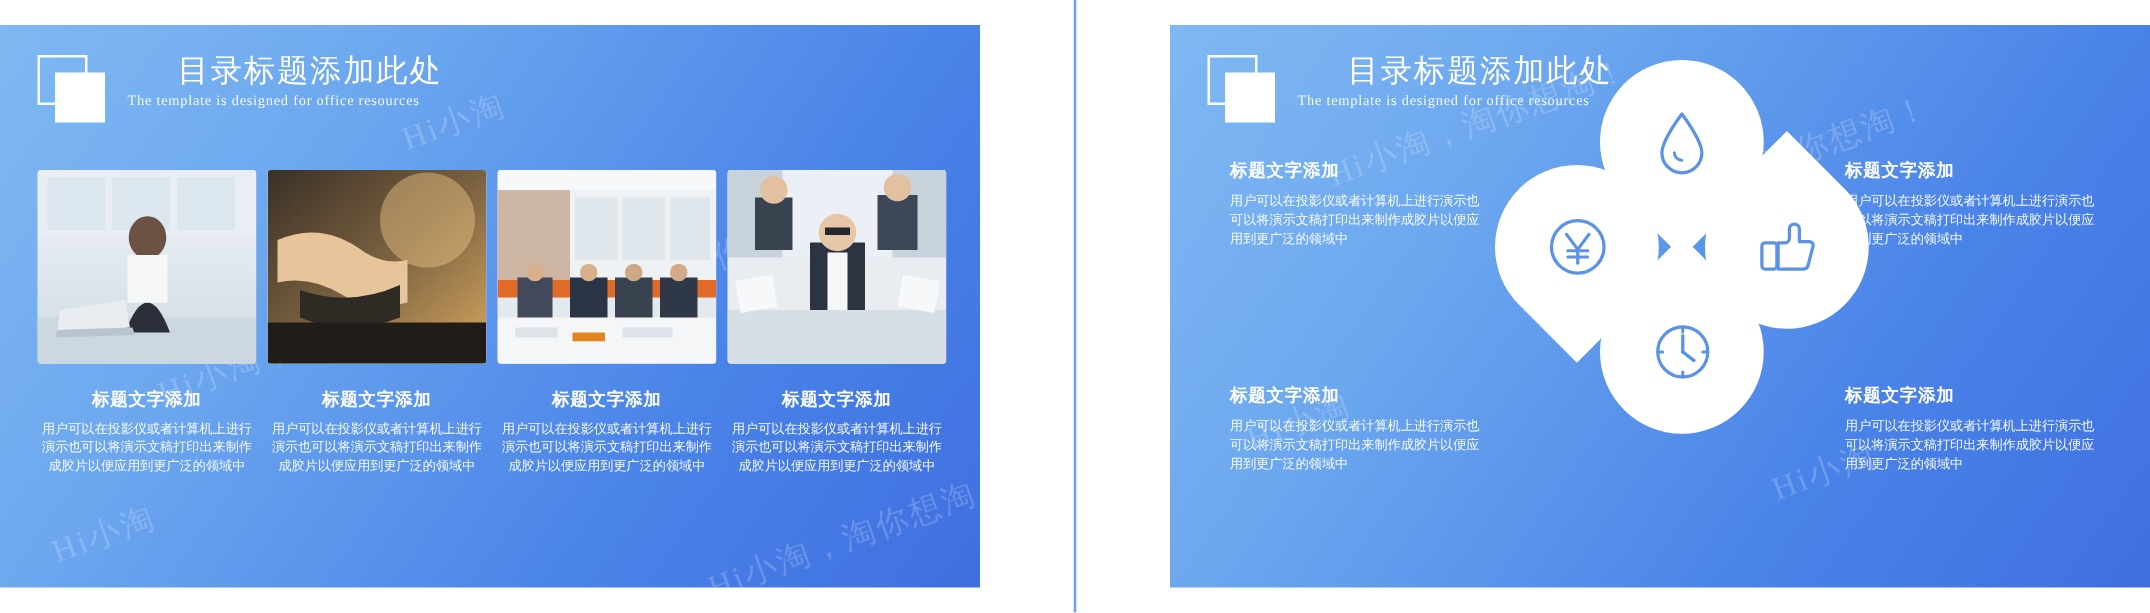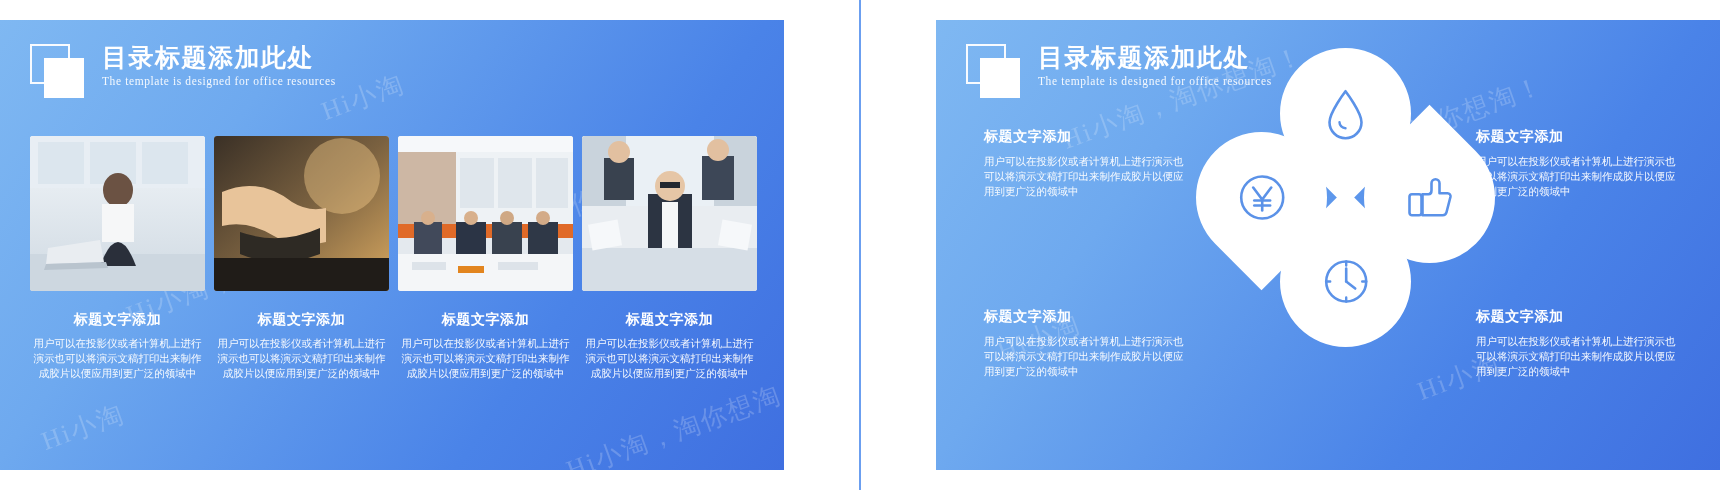--- a/index.html
+++ b/index.html
@@ -51,22 +51,23 @@
   .logo .sq-out {
     position:absolute; left:0; top:0; width:40px; height:40px;
     border:2px solid rgba(255,255,255,0.95); background:transparent;
   }
   .logo .sq-fill {
     position:absolute; left:14px; top:14px; width:40px; height:40px;
     background:#ffffff;
   }
   .head-text { position:absolute; left:102px; top:22px; }
   .head-title {
-    font-size:25px; font-weight:bold; color:#ffffff; letter-spacing:1.5px;
+    font-size:25px; font-weight:normal; color:#ffffff; letter-spacing:1.5px;
     line-height:30px;
+    margin-left:40px;
   }
   .head-sub {
     font-size:11.5px; color:rgba(255,255,255,0.92); letter-spacing:0.6px;
     margin-top:3px; font-family:Liberation Serif, serif;
   }
 
   
   .cards { position:absolute; left:30px; top:116px; display:flex; gap:9px; }
   .card { width:175px; }
   .photo {

